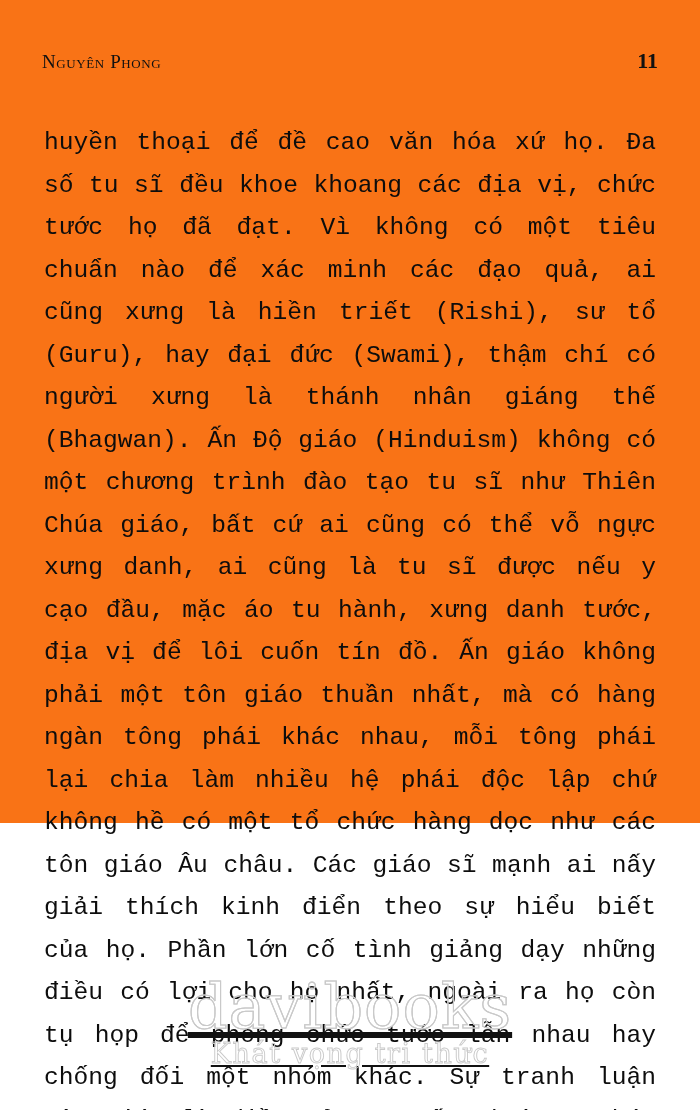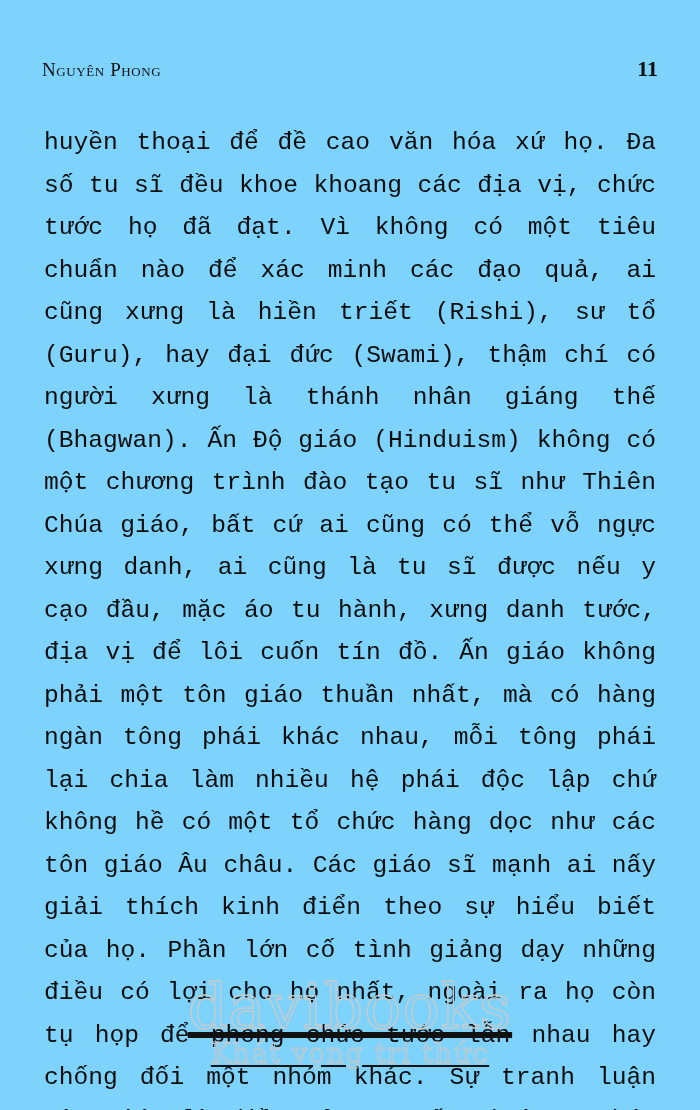--- a/index.html
+++ b/index.html
@@ -12,22 +12,22 @@
     height: 1110px;
     position: relative;
     overflow: hidden;
     font-family: "Liberation Serif", serif;
     color: #111111;
   }
   .page {
     position: absolute;
     inset: 0;
     width: 700px;
-    height: 1110px;
-    background: #7dd3fc;
+    height: 823px;
+    background: #f97316;
   }
   .header {
     position: absolute;
     top: 48px;
     left: 42px;
     right: 42px;
     height: 34px;
     display: flex;
     align-items: baseline;
     justify-content: space-between;
@@ -38,21 +38,20 @@
     font-size: 19px;
     letter-spacing: 0.6px;
     color: #111111;
     white-space: nowrap;
   }
   .page-number {
     font-family: "Liberation Serif", serif;
     font-size: 22px;
     font-weight: 700;
     color: #111111;
-    margin-top: 8px;
   }
   .body-text {
     position: absolute;
     top: 122px;
     left: 44px;
     width: 612px;
     font-family: Liberation Mono, monospace;
     font-size: 24.6px;
     line-height: 42.5px;
     color: #0d0d0d;

